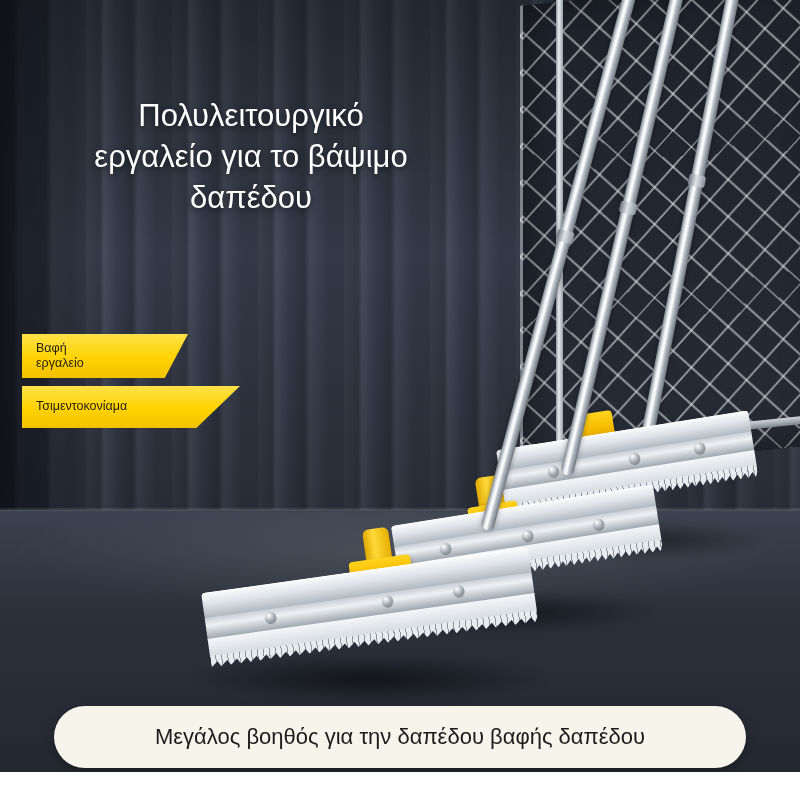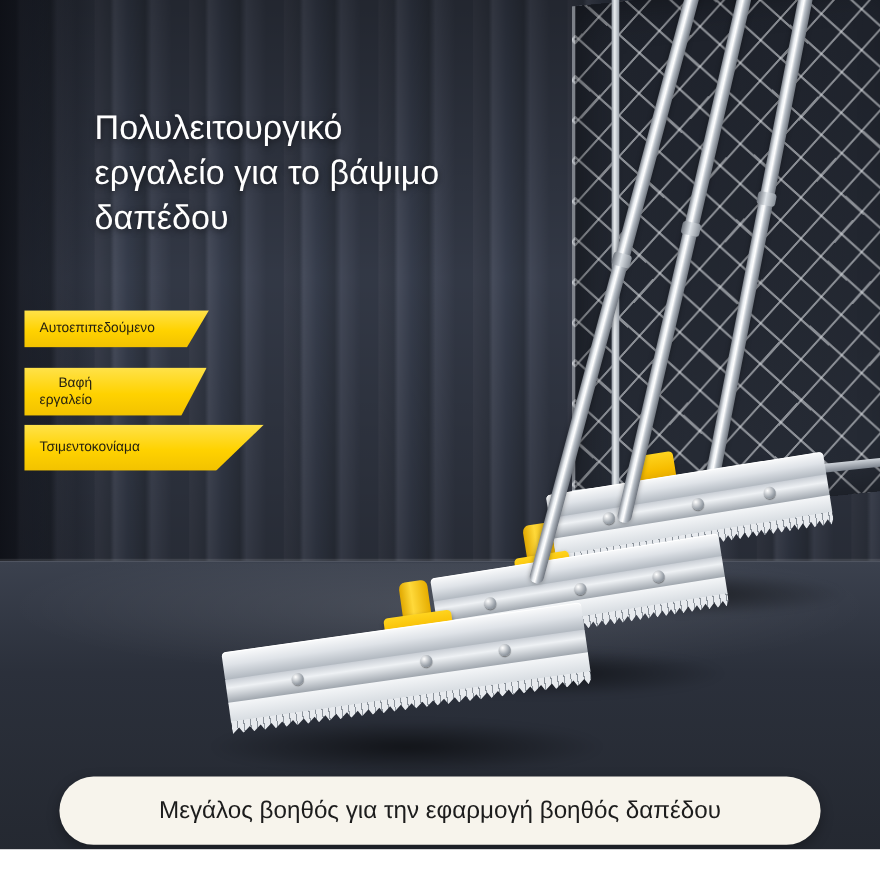--- a/index.html
+++ b/index.html
@@ -174,42 +174,42 @@
   
   .headline {
     position: absolute;
     left: 86px; top: 96px;
     width: 330px;
     color: #ffffff;
     font-size: 31px;
     line-height: 1.32;
     font-weight: 400;
     text-shadow: 0 2px 6px rgba(0,0,0,0.55);
-    text-align: left;
+    text-align: center;
   }
 
   
   .ribbon {
     position: absolute;
     background: linear-gradient(180deg, #ffe24a 0%, #ffd200 55%, #f2c200 100%);
     color: #231f10;
     font-size: 12.5px;
     line-height: 1.25;
     display: flex;
     align-items: center;
     padding-left: 14px;
     box-shadow: 0 2px 5px rgba(0,0,0,0.35);
   }
   .ribbon.r1 { left: 22px; top: 282px; width: 154px; height: 34px;
     clip-path: polygon(0 0, 100% 0, 88% 100%, 0 100%); }
   .ribbon.r2 { left: 22px; top: 334px; width: 152px; height: 44px;
     clip-path: polygon(0 0, 100% 0, 86% 100%, 0 100%); }
   .ribbon.r3 { left: 22px; top: 386px; width: 204px; height: 42px;
     clip-path: polygon(0 0, 100% 0, 80% 100%, 0 100%); }
-  .ribbon.r2 .two-line { line-height: 1.2; text-align: right; }
+  .ribbon.r2 .two-line { line-height: 1.2; }
 
   
   .caption {
     position: absolute;
     left: 54px; top: 706px;
     width: 692px; height: 62px;
     background: #f7f4ec;
     border-radius: 31px;
     display: flex;
     align-items: center;
@@ -290,31 +290,28 @@
       <div class="blade" style="width:330px; top:46px; height:18px;"></div>
       <div class="teeth" style="width:330px; top:63px;"></div>
       <div class="screw" style="left:60px; top:28px;"></div>
       <div class="screw" style="left:178px; top:28px;"></div>
       <div class="screw" style="left:250px; top:28px;"></div>
     </div>
   </div>
 
   <div class="headline">Πολυλειτουργικό εργαλείο για το βάψιμο δαπέδου</div>
 
-  <div class="ribbon r1">
-    <span>Αυτοεπιπεδούμενο</span>
-  </div>
   <div class="ribbon r2">
     <span class="two-line">
       <span>Βαφή</span><br>
       <span>εργαλείο</span>
     </span>
   </div>
   <div class="ribbon r3">
     <span>Τσιμεντοκονίαμα</span>
   </div>
 
   <div class="caption">
-    <span>Μεγάλος βοηθός για την εφαρμογή βοηθός δαπέδου</span>
+    <span>Μεγάλος βοηθός για την δαπέδου βαφής δαπέδου</span>
   </div>
   <div class="bottom-strip"></div>
 
 </div>
 
 </body></html>

